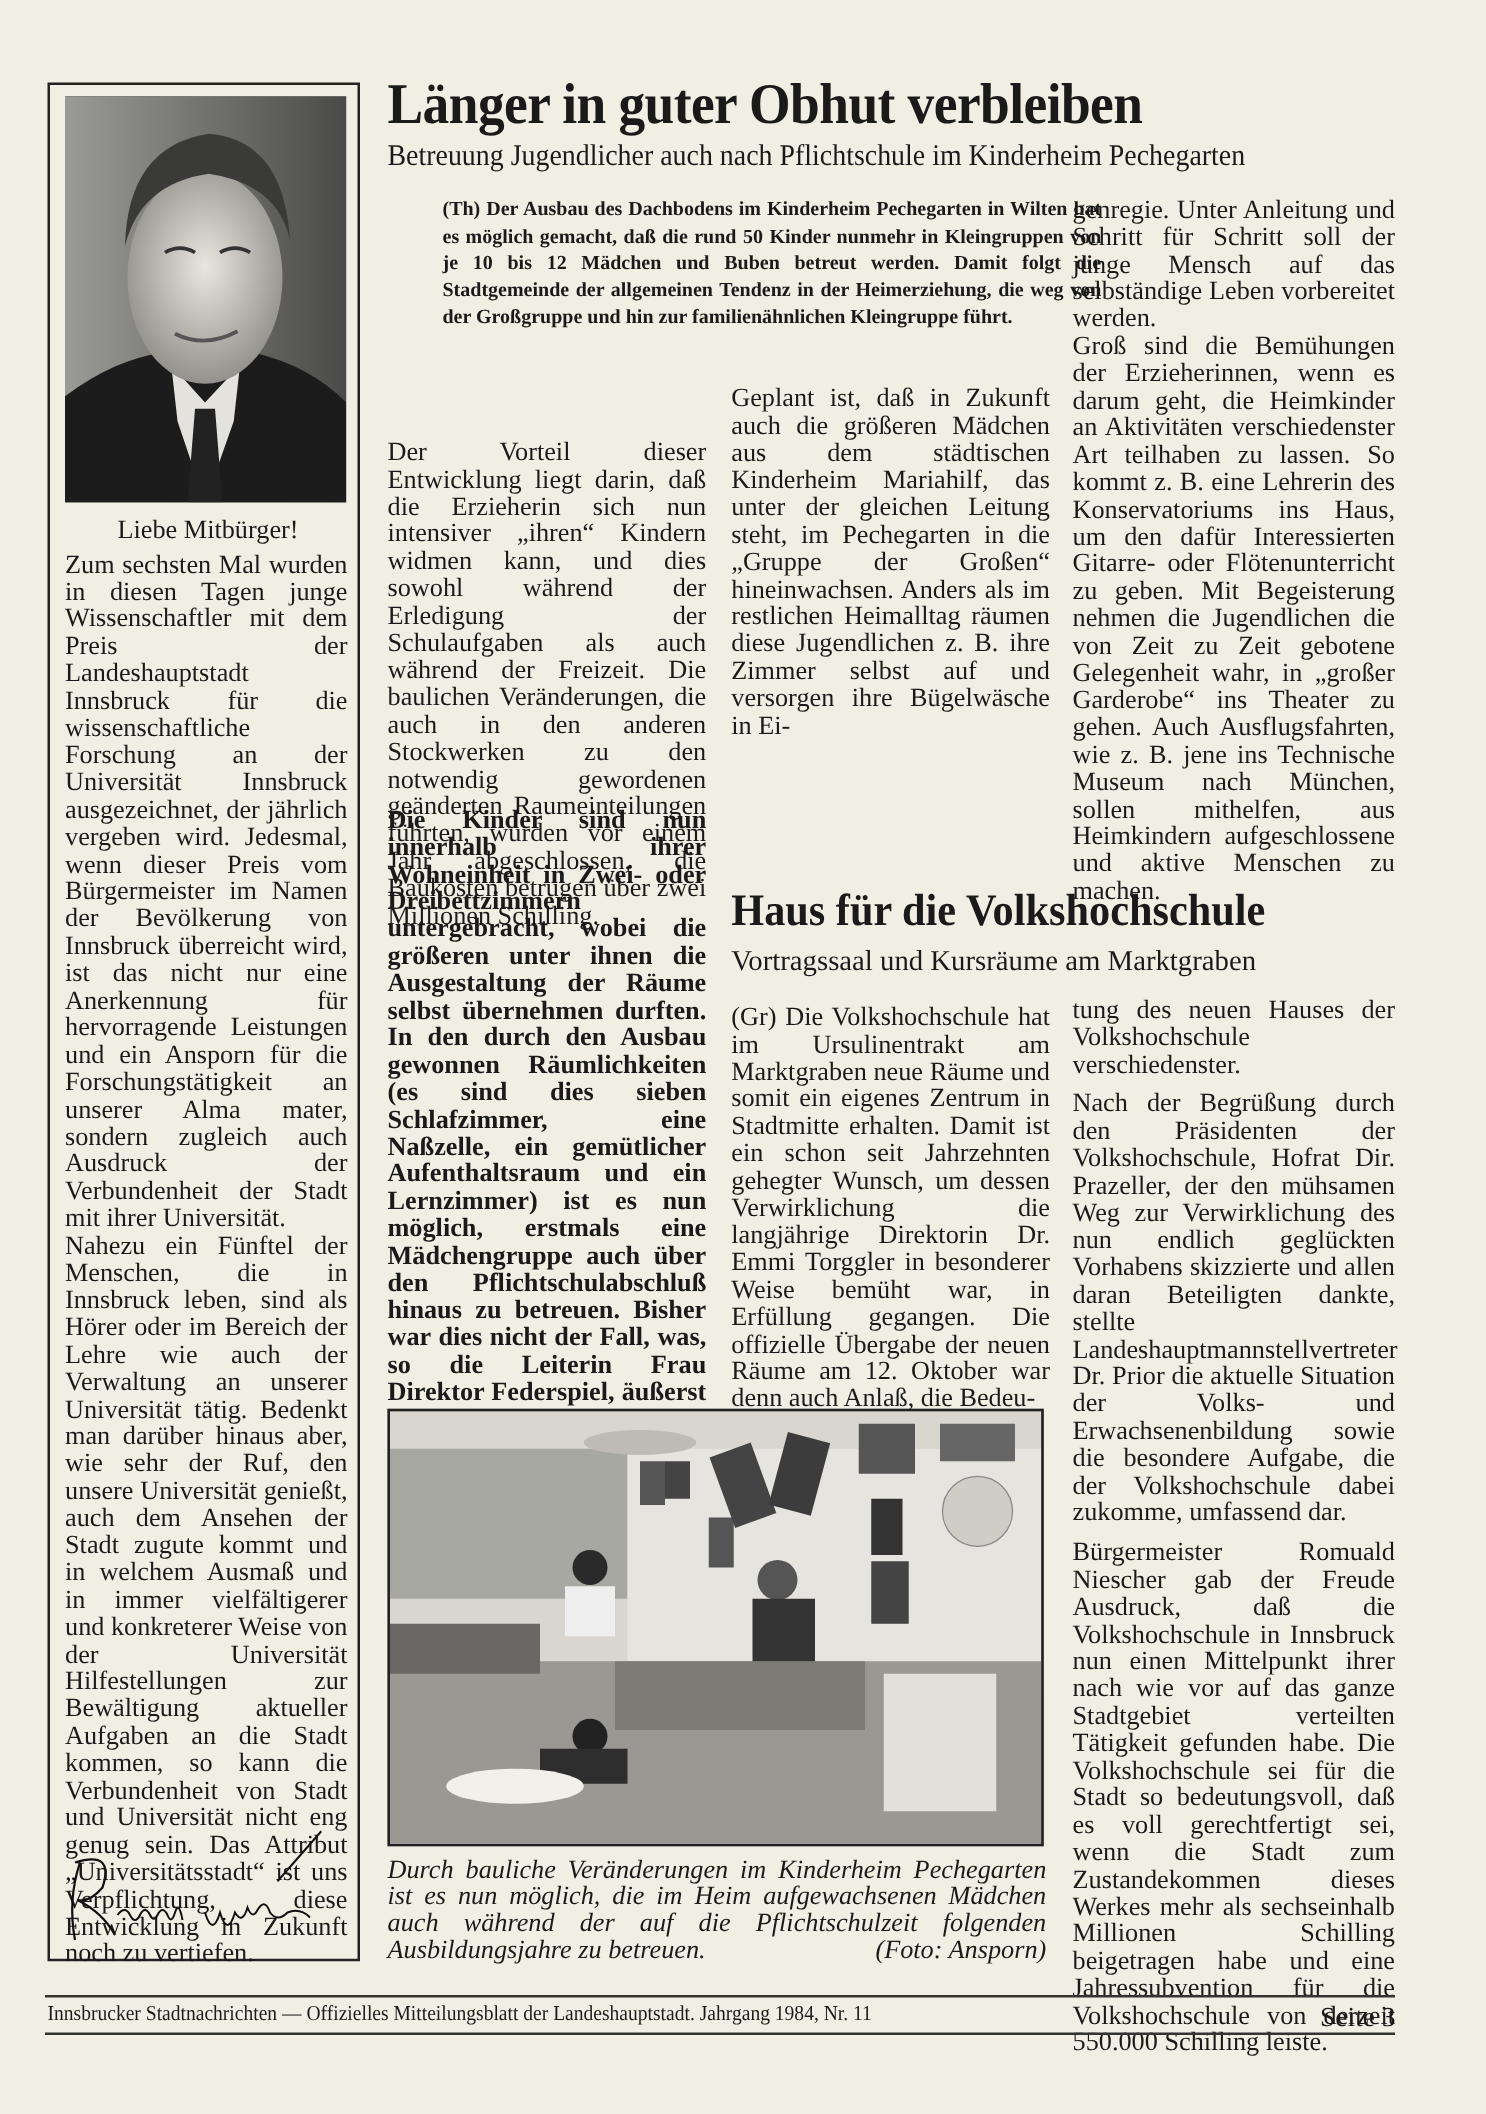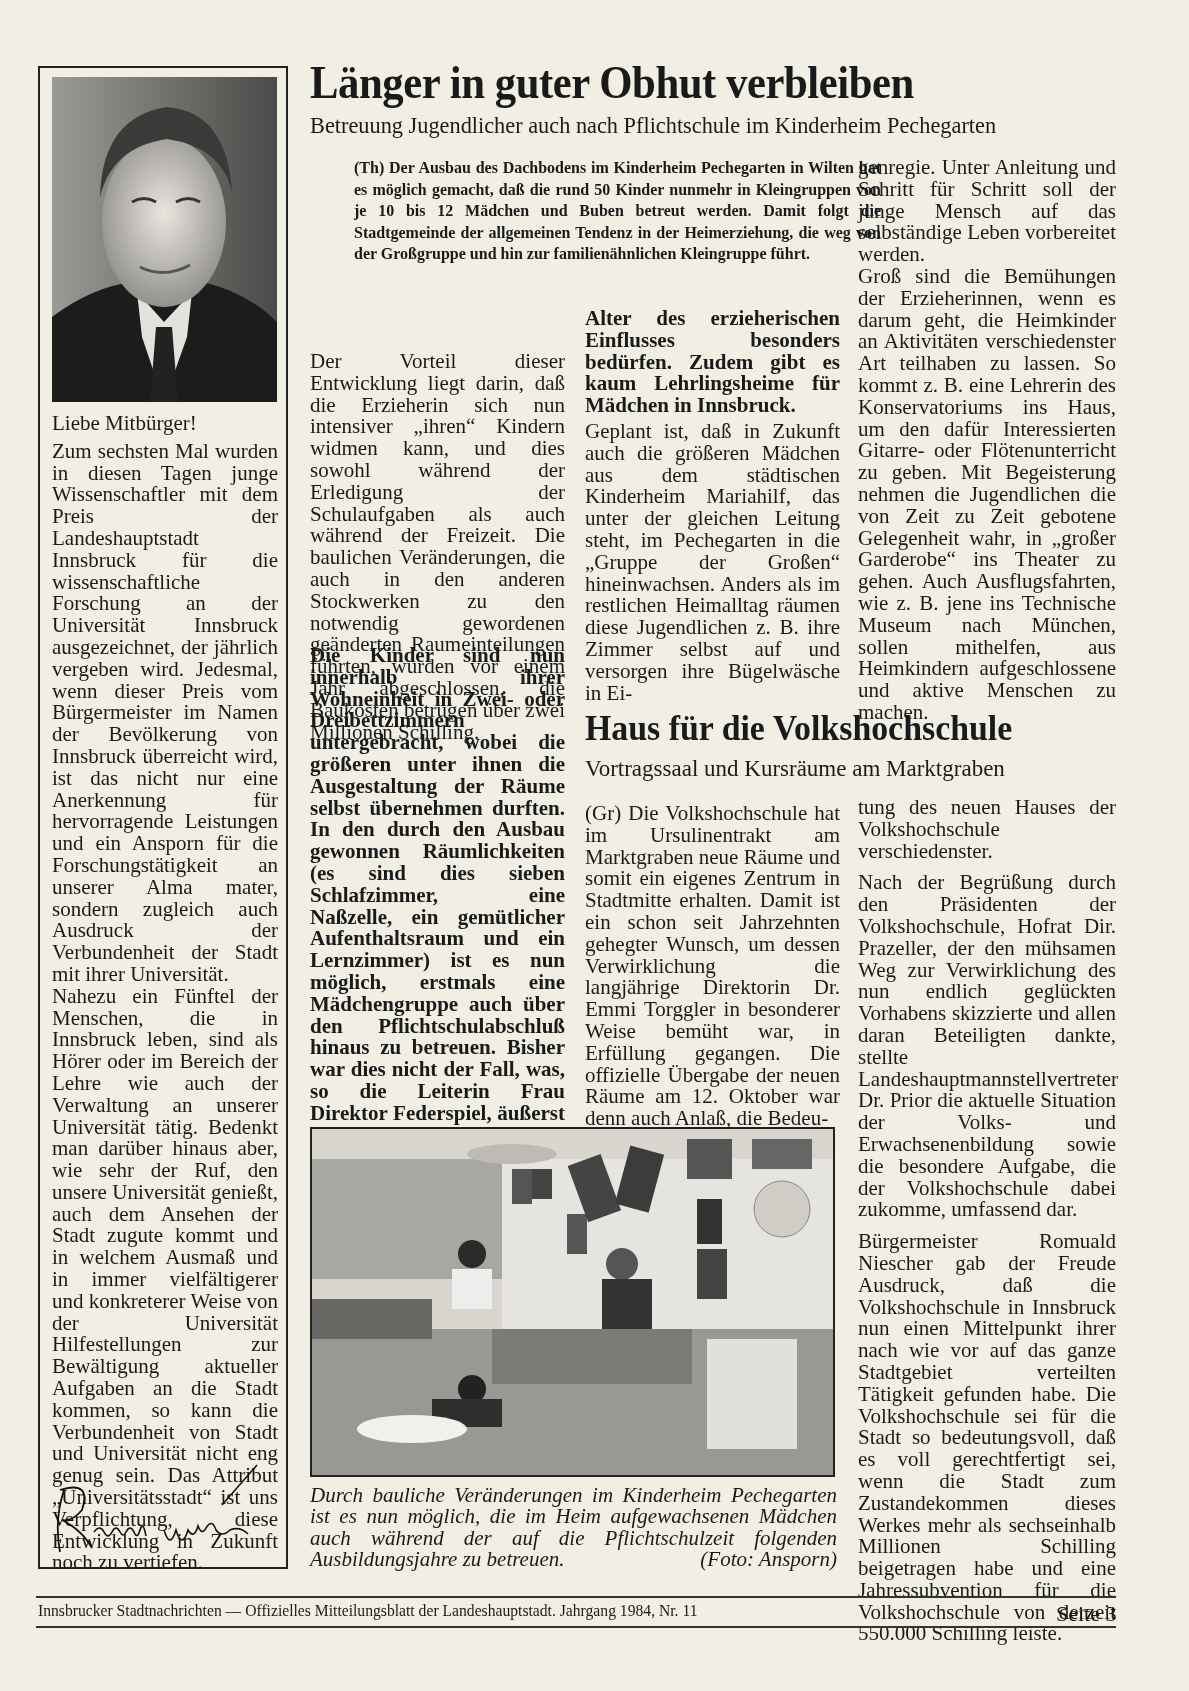--- a/index.html
+++ b/index.html
@@ -60,42 +60,41 @@
     <path d="M85 215 L112 245 L140 215 L135 260 L112 325 L90 260 Z" fill="#e4e2dc"></path>
     <path d="M104 250 L120 250 L126 325 L98 325 Z" fill="#222"></path>
     <ellipse cx="112" cy="145" rx="62" ry="85" fill="url(#face)"></ellipse>
     <path d="M48 120 Q50 40 115 30 Q175 35 180 115 Q170 70 115 62 Q60 70 48 120 Z" fill="#3a3a38"></path>
     <path d="M80 125 Q92 118 104 125" stroke="#333" stroke-width="3" fill="none"></path>
     <path d="M124 125 Q136 118 148 125" stroke="#333" stroke-width="3" fill="none"></path>
     <path d="M88 190 Q112 202 138 188" stroke="#555" stroke-width="3" fill="none"></path>
   </svg>
 </div>
 <div id="sidebar-text" class="abs body-text">
-  <p style="margin-bottom:6px;">Liebe Mitbürger!</p>
+  <p style="margin-bottom:6px;margin-left:42px;">Liebe Mitbürger!</p>
   <p class="jt">Zum sechsten Mal wurden in diesen Tagen junge Wissenschaftler mit dem Preis der Landeshauptstadt Innsbruck für die wissenschaftliche Forschung an der Universität Innsbruck ausgezeichnet, der jährlich vergeben wird. Jedesmal, wenn dieser Preis vom Bürgermeister im Namen der Bevölkerung von Innsbruck überreicht wird, ist das nicht nur eine Anerkennung für hervorragende Leistungen und ein Ansporn für die Forschungstätigkeit an unserer Alma mater, sondern zugleich auch Ausdruck der Verbundenheit der Stadt mit ihrer Universität.</p>
   <p class="jt">Nahezu ein Fünftel der Menschen, die in Innsbruck leben, sind als Hörer oder im Bereich der Lehre wie auch der Verwaltung an unserer Universität tätig. Bedenkt man darüber hinaus aber, wie sehr der Ruf, den unsere Universität genießt, auch dem Ansehen der Stadt zugute kommt und in welchem Ausmaß und in immer vielfältigerer und konkreterer Weise von der Universität Hilfestellungen zur Bewältigung aktueller Aufgaben an die Stadt kommen, so kann die Verbundenheit von Stadt und Universität nicht eng genug sein. Das Attribut „Universitätsstadt“ ist uns Verpflichtung, diese Entwicklung in Zukunft noch zu vertiefen.</p>
 </div>
 <div id="signature" class="abs">
   <svg width="226" height="100" viewBox="0 0 226 100">
     <path d="M12 30 Q2 60 8 92 M8 30 Q40 20 30 50 Q20 62 10 60 Q30 70 40 88" stroke="#111" stroke-width="1.8" fill="none"></path>
     <path d="M42 72 q6 -8 10 0 q4 8 8 0 q4 -8 8 0 q3 6 6 0 q4 -8 8 0 q3 8 6 -2 q3 -10 6 6" stroke="#111" stroke-width="1.6" fill="none"></path>
     <path d="M112 70 q6 20 12 0 q6 20 12 0 q6 10 10 -4 q4 10 8 2 q6 -10 10 2 q6 8 14 0 q10 -4 18 4" stroke="#111" stroke-width="1.6" fill="none"></path>
     <path d="M170 45 L205 5" stroke="#111" stroke-width="1.6" fill="none"></path>
   </svg>
 </div>
 
 <div id="h1" class="abs">Länger in guter Obhut verbleiben</div>
 <div id="h1-sub" class="abs">Betreuung Jugendlicher auch nach Pflichtschule im Kinderheim Pechegarten</div>
 <div id="lead" class="abs jt">(Th) Der Ausbau des Dachbodens im Kinderheim Pechegarten in Wilten hat es möglich gemacht, daß die rund 50 Kinder nunmehr in Kleingruppen von je 10 bis 12 Mädchen und Buben betreut werden. Damit folgt die Stadtgemeinde der allgemeinen Tendenz in der Heimerziehung, die weg von der Großgruppe und hin zur familienähnlichen Kleingruppe führt.</div>
 
 <div id="col-a" class="abs jt body-text">Der Vorteil dieser Entwicklung liegt darin, daß die Erzieherin sich nun intensiver „ihren“ Kindern widmen kann, und dies sowohl während der Erledigung der Schulaufgaben als auch während der Freizeit. Die baulichen Veränderungen, die auch in den anderen Stockwerken zu den notwendig gewordenen geänderten Raumeinteilungen führten, wurden vor einem Jahr abgeschlossen, die Baukosten betrugen über zwei Millionen Schilling.</div>
 <div id="col-a-bold" class="abs jt body-text">Die Kinder sind nun innerhalb ihrer Wohneinheit in Zwei- oder Dreibettzimmern untergebracht, wobei die größeren unter ihnen die Ausgestaltung der Räume selbst übernehmen durften. In den durch den Ausbau gewonnen Räumlichkeiten (es sind dies sieben Schlafzimmer, eine Naßzelle, ein gemütlicher Aufenthaltsraum und ein Lernzimmer) ist es nun möglich, erstmals eine Mädchengruppe auch über den Pflichtschulabschluß hinaus zu betreuen. Bisher war dies nicht der Fall, was, so die Leiterin Frau Direktor Federspiel, äußerst bedauerlich war, weil die Mädchen, mehr noch als die Burschen, gerade in diesem</div>
 
 <div id="col-b" class="abs jt body-text">
-  <p id="col-b-bold">Alter des erzieherischen Einflusses besonders bedürfen. Zudem gibt es kaum Lehrlingsheime für Mädchen in Innsbruck.</p>
   <p>Geplant ist, daß in Zukunft auch die größeren Mädchen aus dem städtischen Kinderheim Mariahilf, das unter der gleichen Leitung steht, im Pechegarten in die „Gruppe der Großen“ hineinwachsen. Anders als im restlichen Heimalltag räumen diese Jugendlichen z. B. ihre Zimmer selbst auf und versorgen ihre Bügelwäsche in Ei-</p>
 </div>
 
 <div id="col-c" class="abs jt body-text">
   <p>genregie. Unter Anleitung und Schritt für Schritt soll der junge Mensch auf das selbständige Leben vorbereitet werden.</p>
   <p>Groß sind die Bemühungen der Erzieherinnen, wenn es darum geht, die Heimkinder an Aktivitäten verschiedenster Art teilhaben zu lassen. So kommt z. B. eine Lehrerin des Konservatoriums ins Haus, um den dafür Interessierten Gitarre- oder Flötenunterricht zu geben. Mit Begeisterung nehmen die Jugendlichen die von Zeit zu Zeit gebotene Gelegenheit wahr, in „großer Garderobe“ ins Theater zu gehen. Auch Ausflugsfahrten, wie z. B. jene ins Technische Museum nach München, sollen mithelfen, aus Heimkindern aufgeschlossene und aktive Menschen zu machen.</p>
 </div>
 
 <div id="h2" class="abs">Haus für die Volkshochschule</div>
 <div id="h2-sub" class="abs">Vortragssaal und Kursräume am Marktgraben</div>

